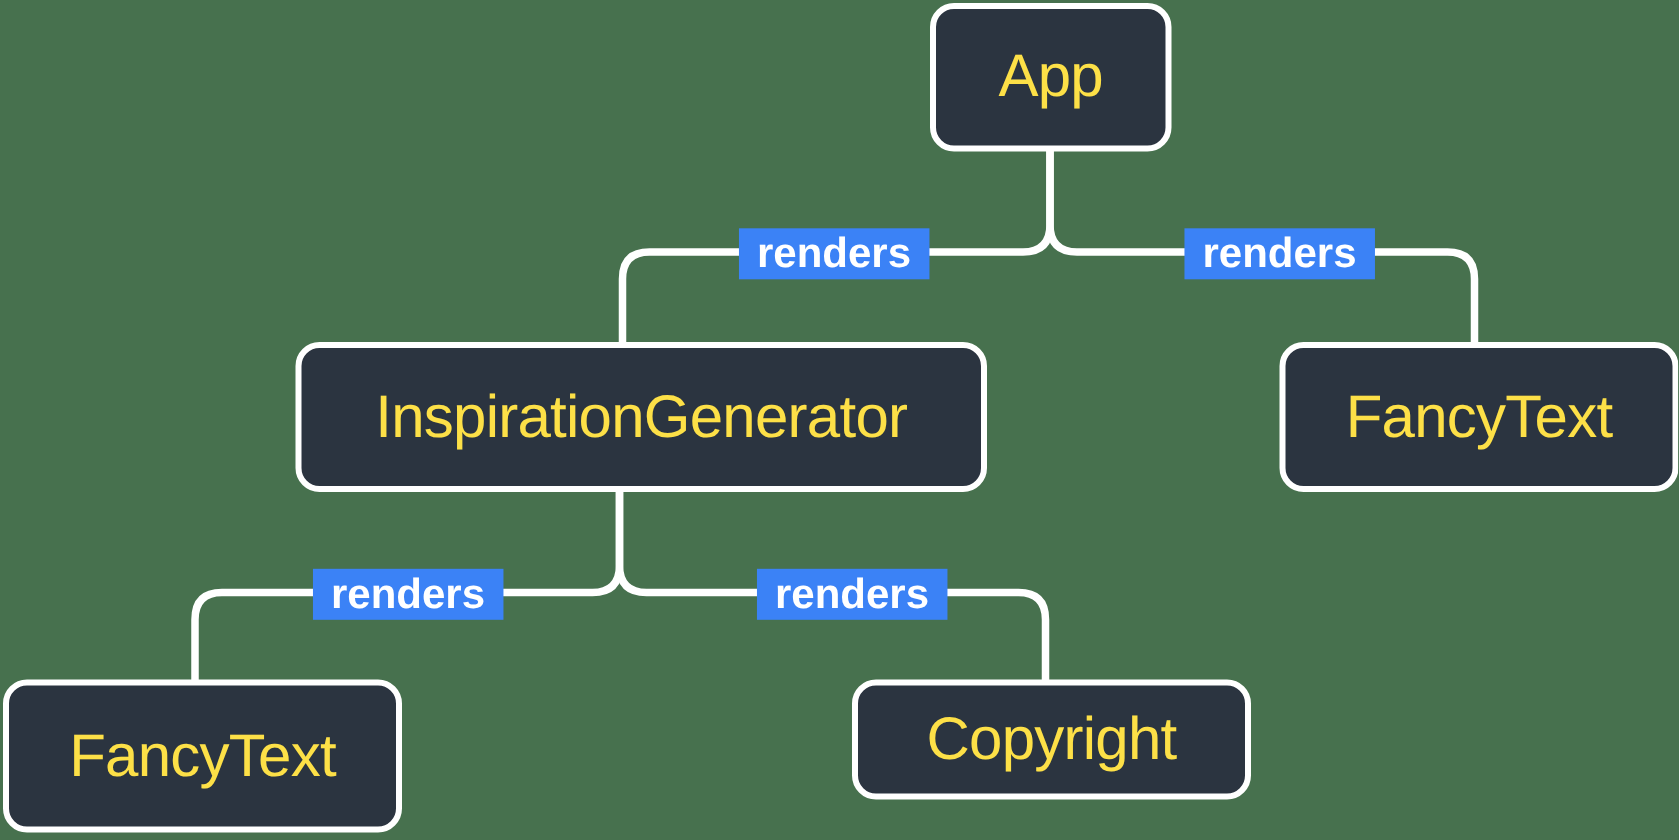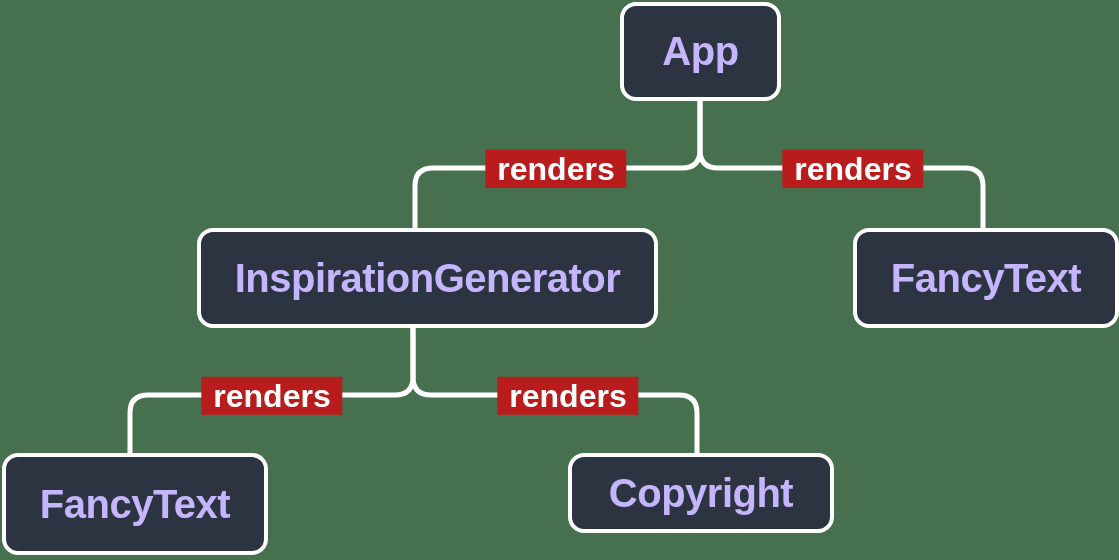--- a/index.html
+++ b/index.html
@@ -30,37 +30,37 @@
   }
   .node {
     position: absolute;
     box-sizing: border-box;
     background: #2B3440;
     border: 4px solid #FFFFFF;
     border-radius: 16px;
     display: flex;
     align-items: center;
     justify-content: center;
-    color: #c4b5fd;
+    color: #fde047;
     font-size: 40px;
-    font-weight: 700;
+    font-weight: 400;
     letter-spacing: -0.5px;
     white-space: nowrap;
   }
   .node-app        { left: 620px; top: 2px;   width: 161px; height: 99px; }
   .node-ig         { left: 197px; top: 228px; width: 461px; height: 100px; }
   .node-ft-top     { left: 853px; top: 228px; width: 266px; height: 100px; }
   .node-ft-bottom  { left: 2px;   top: 453px; width: 266px; height: 102px; }
   .node-copyright  { left: 568px; top: 453px; width: 266px; height: 80px; }
   .edge-label {
     position: absolute;
     transform: translate(-50%, -50%);
-    background: #b91c1c;
+    background: #3b82f6;
     color: #FFFFFF;
-    font-size: 32px;
+    font-size: 28px;
     font-weight: bold;
     line-height: 1.2;
     padding: 0 12px;
     white-space: nowrap;
   }
   .edge-label-1 { left: 556px; top: 169px; }
   .edge-label-2 { left: 853px; top: 169px; }
   .edge-label-3 { left: 272px; top: 396px; }
   .edge-label-4 { left: 568px; top: 396px; }
 </style>

